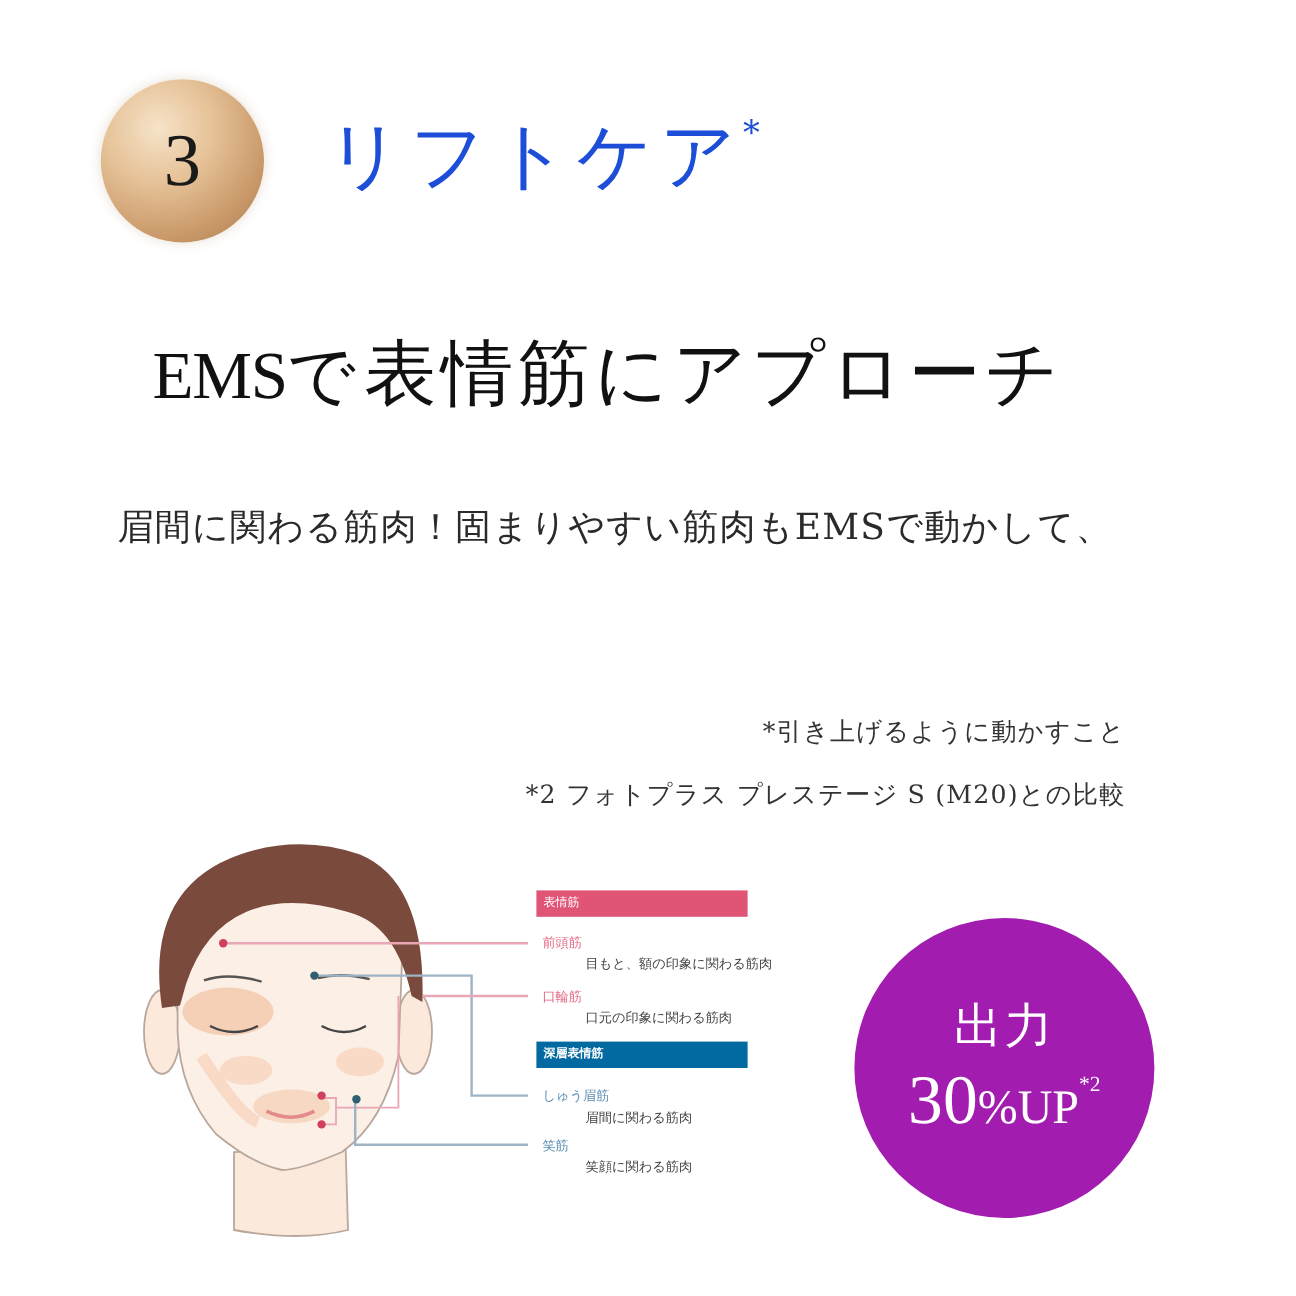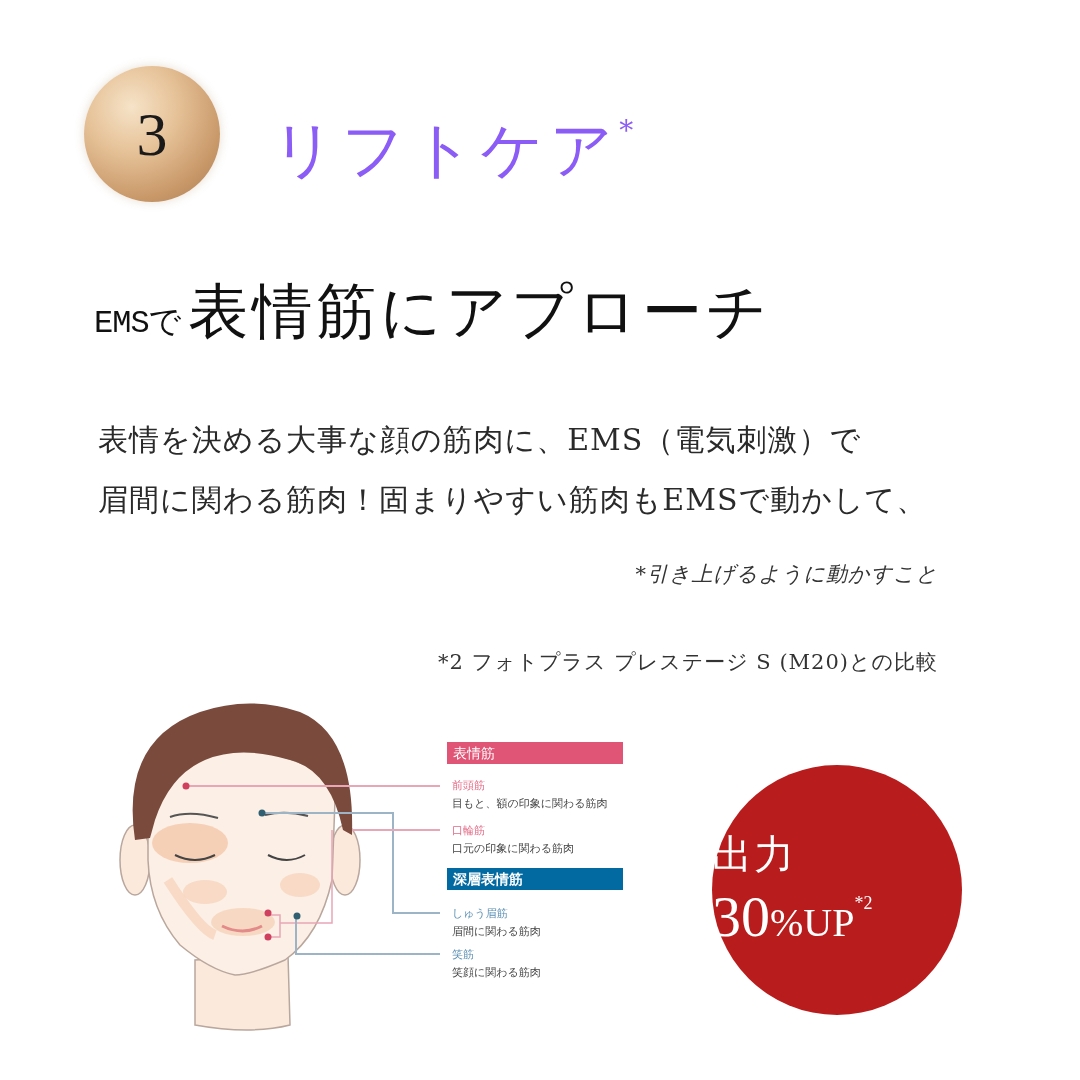--- a/index.html
+++ b/index.html
@@ -6,44 +6,44 @@
   body { width:1080px; height:1080px; position:relative; overflow:hidden;
          font-family:"DejaVu Serif","Liberation Serif",serif; color:#1e1e1e; }
   .abs { position:absolute; }
 
   .badge { left:84px; top:66px; width:136px; height:136px; border-radius:50%;
     background: radial-gradient(circle at 35% 30%, #f6e3c8 0%, #e6c298 35%, #c9996a 70%, #a87a4f 100%);
     box-shadow: 0 0 10px rgba(160,120,70,0.25);
     display:flex; align-items:center; justify-content:center; }
   .badge span { font-size:62px; color:#1a1a1a; font-family:"Liberation Serif",serif; line-height:1; }
 
-  .title { left:272px; top:88px; font-size:62px; letter-spacing:6px; color:#8b5cf6; white-space:nowrap;margin-top:20px; }
+  .title { left:272px; top:88px; font-size:62px; letter-spacing:6px; color:#1d4ed8; white-space:nowrap; }
   .title sup { font-size:28px; vertical-align:top; position:relative; top:6px; letter-spacing:0; }
 
   .subhead { left:94px; top:272px; white-space:nowrap; color:#111; }
-  .subhead .a { font-size:32px; font-family:Liberation Mono, monospace; letter-spacing:-1px; }
+  .subhead .a { font-size:56px; font-family:Liberation Serif, serif; letter-spacing:-1px;margin-left:33px; }
   .subhead .b { font-size:60px; letter-spacing:4px; margin-left:8px;text-align:center; }
 
   .body-text { left:98px; top:410px; font-size:30px; line-height:60px; color:#2a2a2a; white-space:nowrap; letter-spacing:1px; }
 
   .note { right:142px; font-size:21px; color:#333; white-space:nowrap; text-align:right; letter-spacing:1px; }
-  .note1 { top:560px;font-style:italic; }
+  .note1 { top:596px; }
   .note2 { top:648px; }
 
   .bar { left:447px; width:176px; height:22px; color:#fff; font-family:"DejaVu Sans",sans-serif;
-         font-size:14px; line-height:22px; padding-left:6px; box-sizing:border-box; }
+         font-size:10px; line-height:22px; padding-left:6px; box-sizing:border-box; }
   .bar.pink { top:742px; background:#e05476; }
   .bar.blue { top:868px; background:#0369a1;font-weight:bold; }
   .lbl { left:452px; font-family:Liberation Sans, sans-serif; font-size:11px; white-space:nowrap; }
   .lbl.name-pink { color:#e36a86; }
   .lbl.name-blue { color:#5a8fb3; }
-  .lbl.desc { color:#444; }
+  .lbl.desc { color:#444;margin-left:36px; }
 
   .circle { left:712px; top:765px; width:250px; height:250px; border-radius:50%;
-            background:#b91c1c; color:#fff; }
+            background:#a21caf; color:#fff; text-align:center; }
   .circle .t1 { position:absolute; left:0; right:0; top:62px; font-size:40px; letter-spacing:2px; }
   .circle .t2 { position:absolute; left:0; right:0; top:118px; white-space:nowrap; font-family:"Liberation Serif",serif; }
   .circle .big { font-size:58px; }
   .circle .pct { font-size:40px; }
   .circle .sup { font-size:18px; vertical-align:top; position:relative; top:10px; }
 </style>
 </head>
 <body>
 
 <div class="abs badge">
@@ -52,21 +52,20 @@
 
 <div class="abs title">
   <span>リフトケア</span><sup>*</sup>
 </div>
 
 <div class="abs subhead">
   <span class="a">EMSで</span><span class="b">表情筋にアプローチ</span>
 </div>
 
 <div class="abs body-text">
-  <div>表情を決める大事な顔の筋肉に、EMS（電気刺激）で</div>
   <div>眉間に関わる筋肉！固まりやすい筋肉もEMSで動かして、</div>
 </div>
 
 <div class="abs note note1">*引き上げるように動かすこと</div>
 <div class="abs note note2">*2  フォトプラス  プレステージ S (M20)との比較</div>
 
 <svg class="abs" style="left:0;top:0" width="1080" height="1080">
 
   <path d="M195 960 L195 1025 Q250 1035 290 1025 L288 955 Z" fill="#fbe9dc" stroke="#b9a79d" stroke-width="1.5"></path>
 

